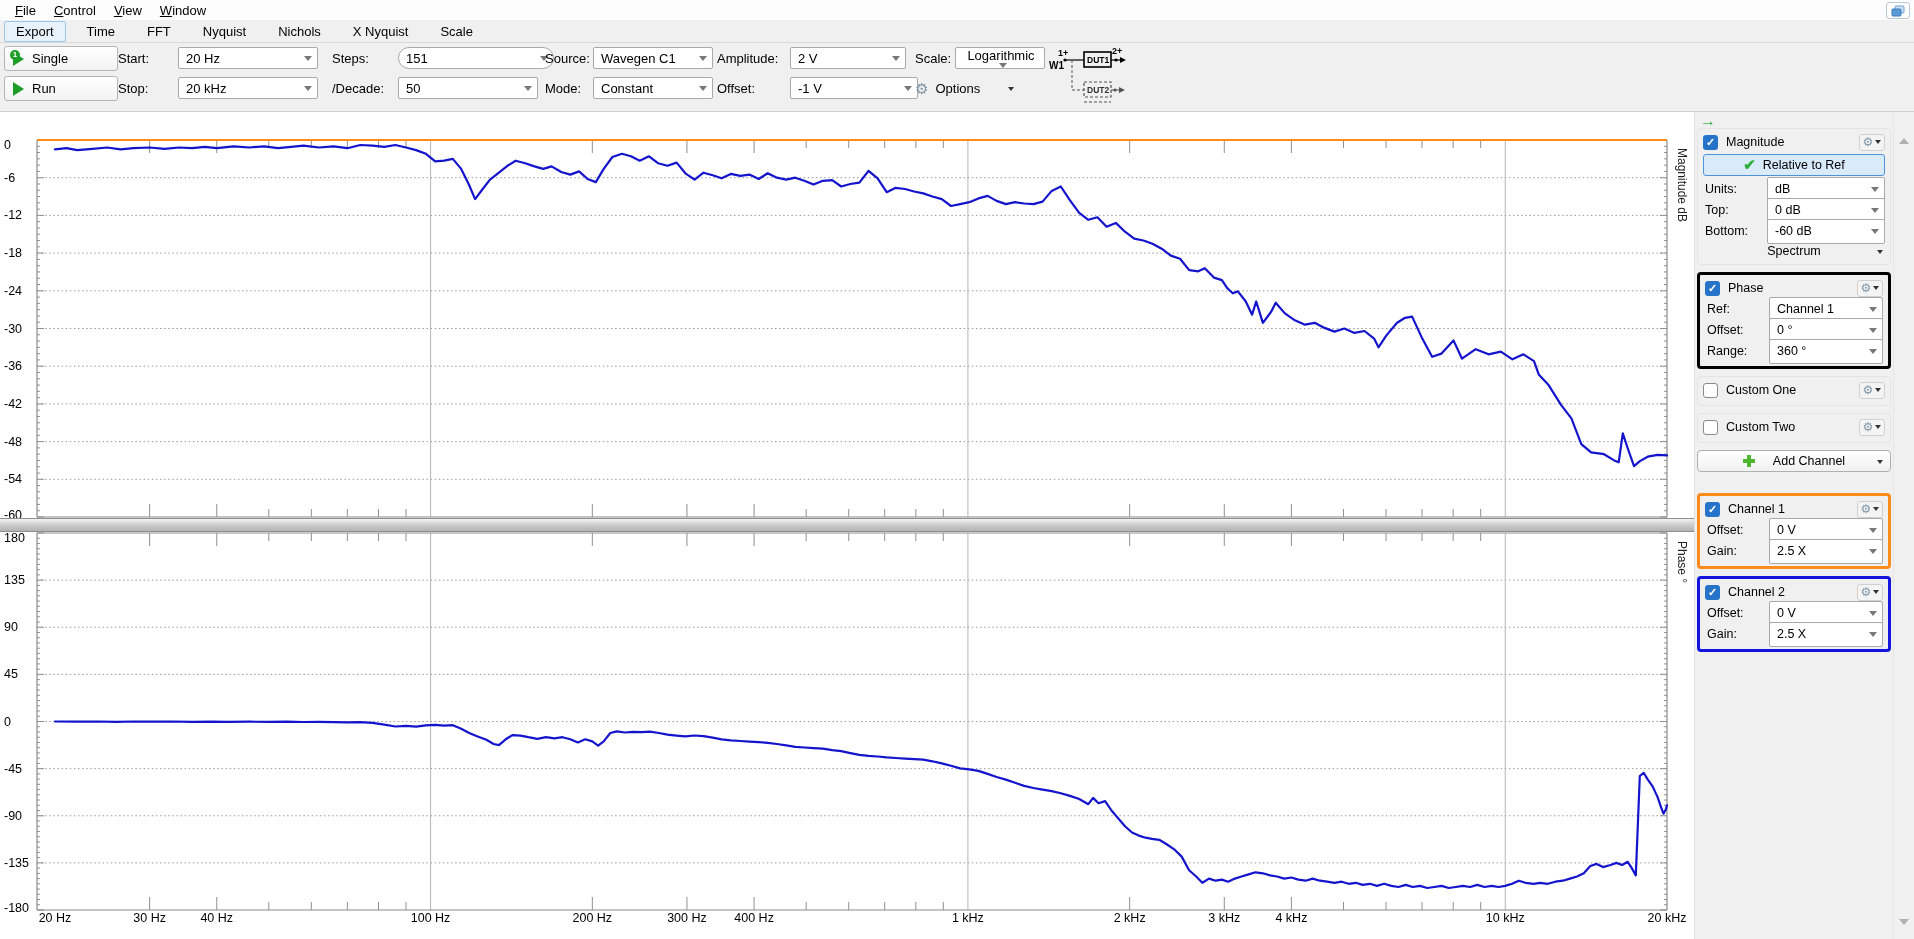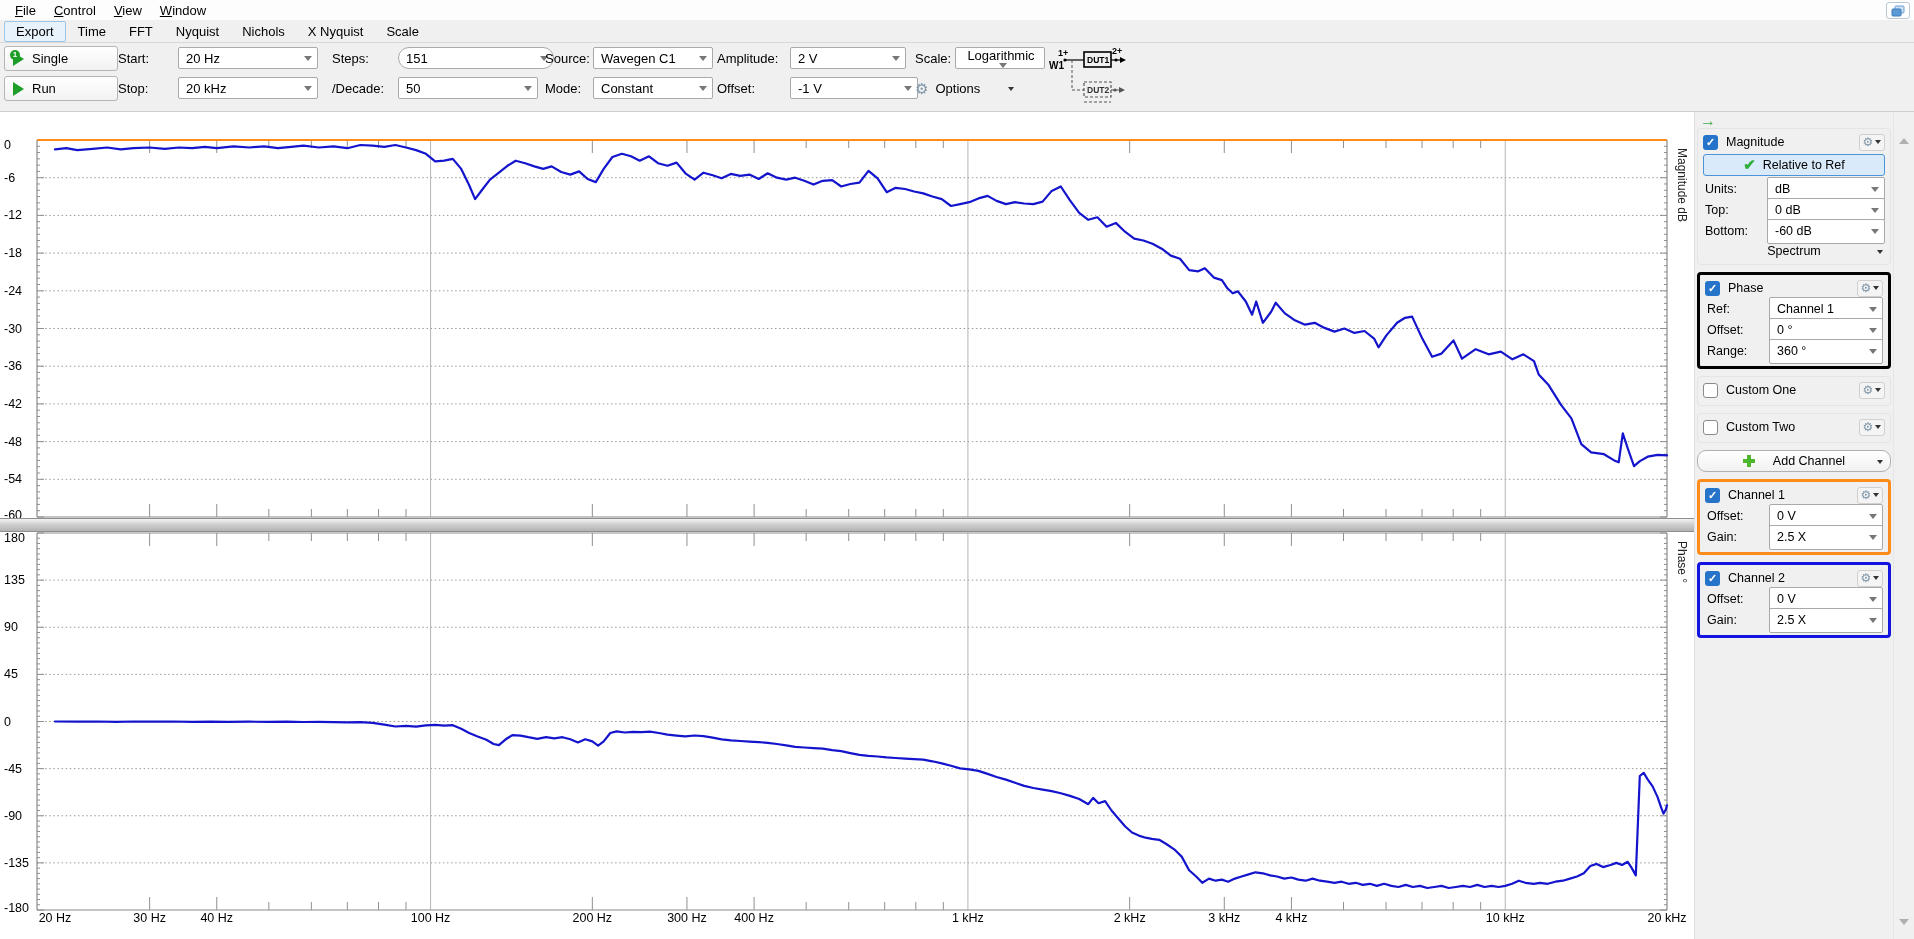--- a/index.html
+++ b/index.html
@@ -5,21 +5,21 @@
   * { margin:0; padding:0; box-sizing:border-box; }
   html,body { width:1914px; height:939px; overflow:hidden; background:#fff;
     font-family:"Liberation Sans", sans-serif; font-size:13px; color:#000; }
   .abs { position:absolute; }
 
   
   .menubar { position:absolute; left:0; top:0; width:1914px; height:20px; background:#fdfdfd; display:flex; align-items:center; padding-left:6px; }
   .menu-item { padding:2px 9px; cursor:default; }
   .restore-btn { position:absolute; right:4px; top:2px; width:24px; height:17px; border:1px solid #b9c8d4; border-radius:3px; background:#fff; display:flex; align-items:center; justify-content:center; }
   .tabbar { position:absolute; left:0; top:20px; width:1914px; height:23px; background:#f0f0f0; border-bottom:1px solid #d9d9d9; display:flex; align-items:center; padding-left:4px; }
-  .tab { padding:2px 11px; margin-right:1px; }
+  .tab { padding:2px 11px; margin-right:10px; }
   .tab.active { background:#e8f2fb; border:1px solid #9cc6e8; border-radius:2px; }
 
   
   .toolbar { position:absolute; left:0; top:43px; width:1914px; height:69px; background:#f0f0f0; border-bottom:1px solid #cfcfcf; }
   .tb { position:absolute; display:flex; align-items:center; height:25px; }
   .btn { width:114px; height:25px; background:linear-gradient(#ffffff,#f2f2f2); border:1px solid #b5b5b5; border-radius:3px; display:flex; align-items:center; padding-left:8px; gap:8px; }
   .play { width:0; height:0; border-left:11px solid #1e9e28; border-top:7px solid transparent; border-bottom:7px solid transparent; }
   .badge1 { position:absolute; left:5px; top:3px; width:10px; height:10px; background:#1e9e28; border-radius:50%; color:#fff; font-size:8px; font-weight:bold; text-align:center; line-height:10px; }
   .lab { color:#000; }
   .combo { height:22px; background:#fff; border:1px solid #a9a9a9; border-radius:2px; display:flex; align-items:center; padding:0 5px 0 7px; }
@@ -53,21 +53,21 @@
   .grow .combo { flex:1; height:25px; font-size:12.5px; }
   .cb { width:15px; height:15px; border-radius:3px; margin-right:8px; flex:none; display:flex; align-items:center; justify-content:center; }
   .cb.checked { background:#2674c9; color:#fff; font-size:11px; font-weight:bold; }
   .cb.un { background:#fff; border:1px solid #8a8a8a; }
   .gearbtn { margin-left:auto; width:26px; height:17px; border:1px solid #d0d0d0; border-radius:3px; background:#f4f4f4; display:flex; align-items:center; justify-content:center; }
   .gearbtn .gear { font-size:12px; }
   .relref { height:22px; margin:2px 0 3px 0; background:#d9eafb; border:1px solid #4c94d8; border-radius:3px; display:flex; align-items:center; justify-content:center; gap:7px; }
   .relref .gcheck { color:#2fae3d; font-weight:bold; font-size:15px; }
   .spectrum-row { position:relative; height:18px; display:flex; align-items:center; justify-content:center; }
   .spectrum-row .mini-caret { position:absolute; right:2px; top:8px; }
-  .addch { position:relative; height:22px; margin-bottom:7px; background:linear-gradient(#ffffff,#f1f1f1); border:1px solid #b0b0b0; border-radius:9px; display:flex; align-items:center; justify-content:center; gap:18px; }
+  .addch { position:relative; height:22px; margin-bottom:21px; background:linear-gradient(#ffffff,#f1f1f1); border:1px solid #b0b0b0; border-radius:4px; display:flex; align-items:center; justify-content:center; gap:18px; }
   .addch .mini-caret { position:absolute; right:7px; top:9px; }
   .plus { position:relative; width:12px; height:12px; }
   .plus::before { content:""; position:absolute; left:4px; top:0; width:4px; height:12px; background:#4db82e; }
   .plus::after { content:""; position:absolute; left:0; top:4px; width:12px; height:4px; background:#4db82e; }
   .green-arrow { color:#3fae49; font-weight:bold; font-size:16px; line-height:1; }
   .sb-scroll { position:absolute; right:0; top:0; width:21px; height:827px; background:#f0f0f0; border-left:1px solid #e6e6e6; }
   .tri-up { position:absolute; left:5px; top:26px; width:0; height:0; border-left:5px solid transparent; border-right:5px solid transparent; border-bottom:6px solid #b0b0b0; }
   .tri-dn { position:absolute; left:5px; bottom:14px; width:0; height:0; border-left:5px solid transparent; border-right:5px solid transparent; border-top:6px solid #b0b0b0; }
 </style>
 </head>

